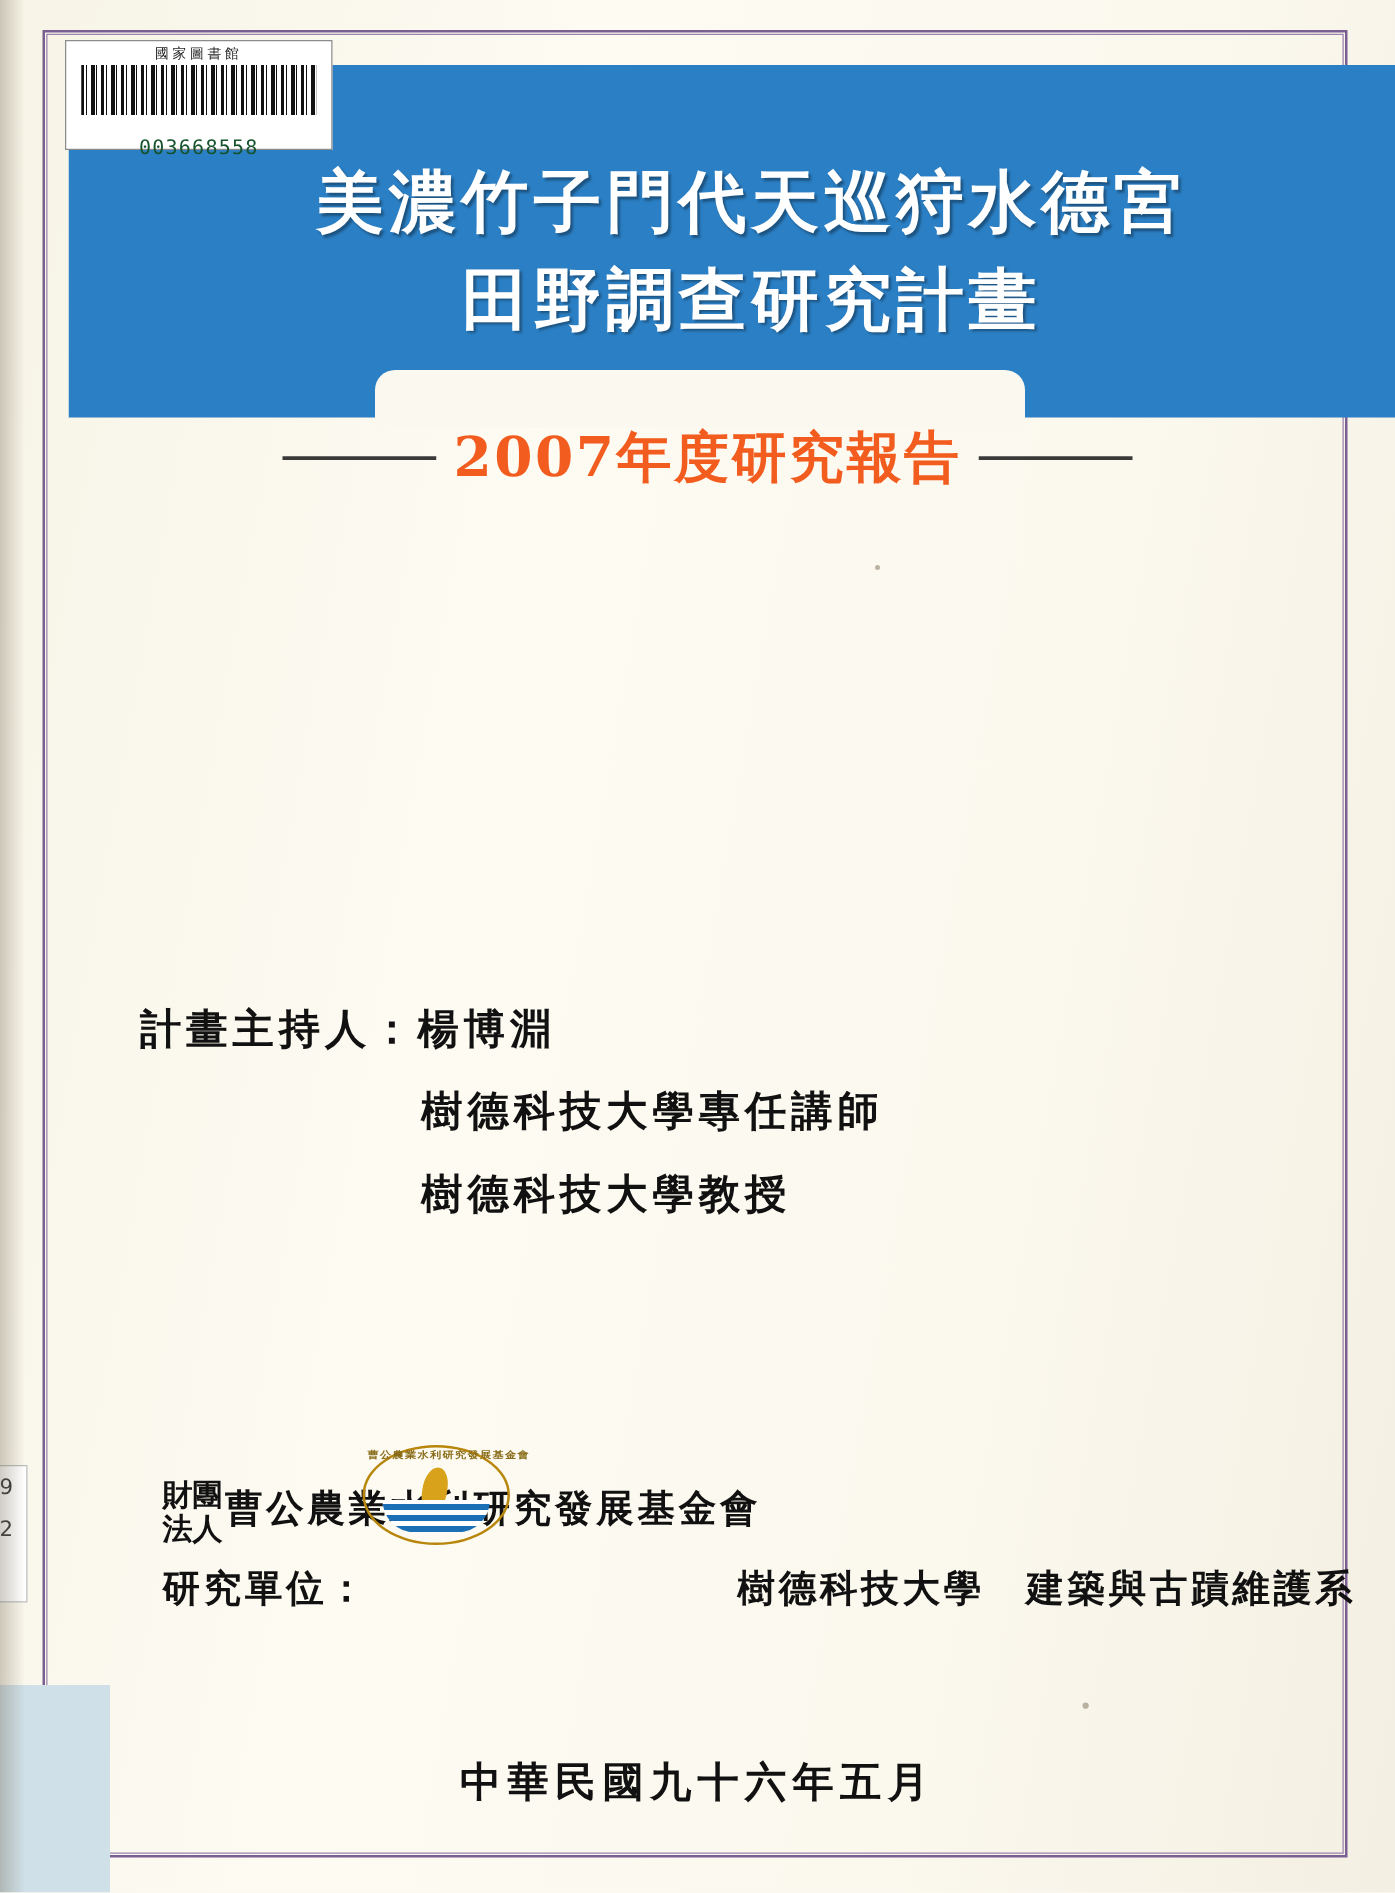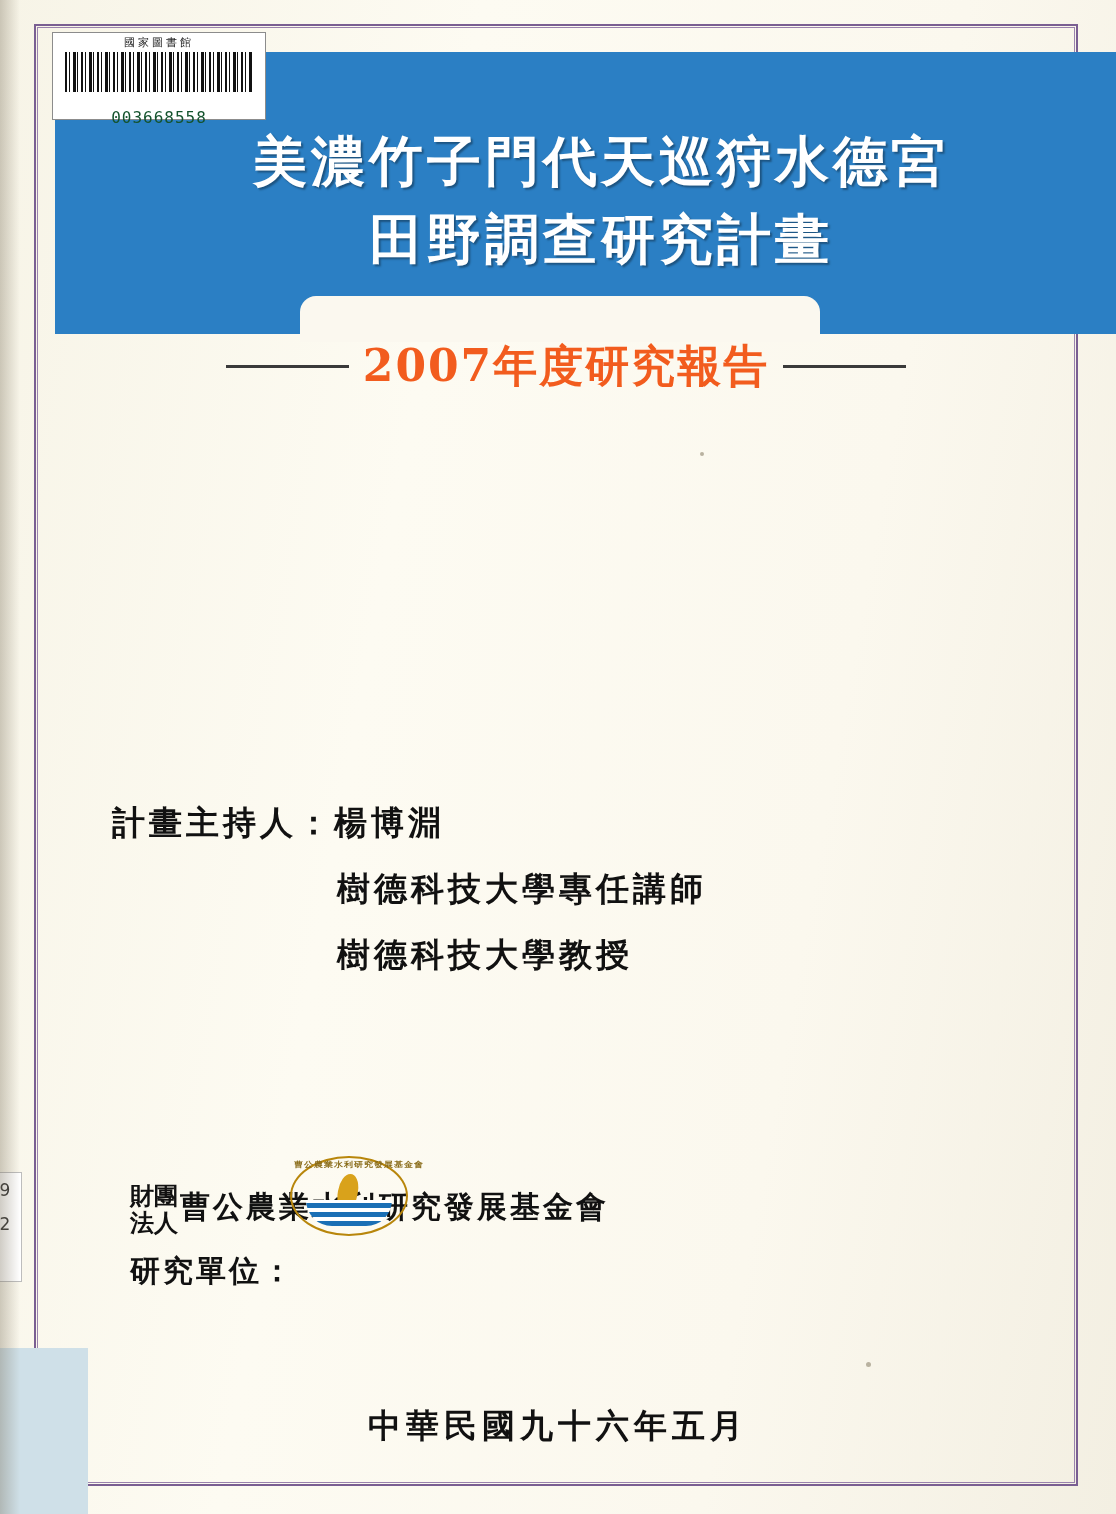--- a/index.html
+++ b/index.html
@@ -325,20 +325,21 @@
           <span class="ring"></span>
           <span class="ring-text">曹公農業水利研究發展基金會</span>
           <span class="wheat"></span>
           <span class="wave"></span>
         </span>
       </div>
     </div>
 
     <div class="org-row second">
       <div class="org-label">研究單位：</div>
+      <div class="org-value">樹德科技大學　建築與古蹟維護系</div>
     </div>
 
   </div>
 
   <div class="date">中華民國九十六年五月</div>
 
   <div class="edge-label">
     <div>9</div>
     <div>2</div>
   </div>

